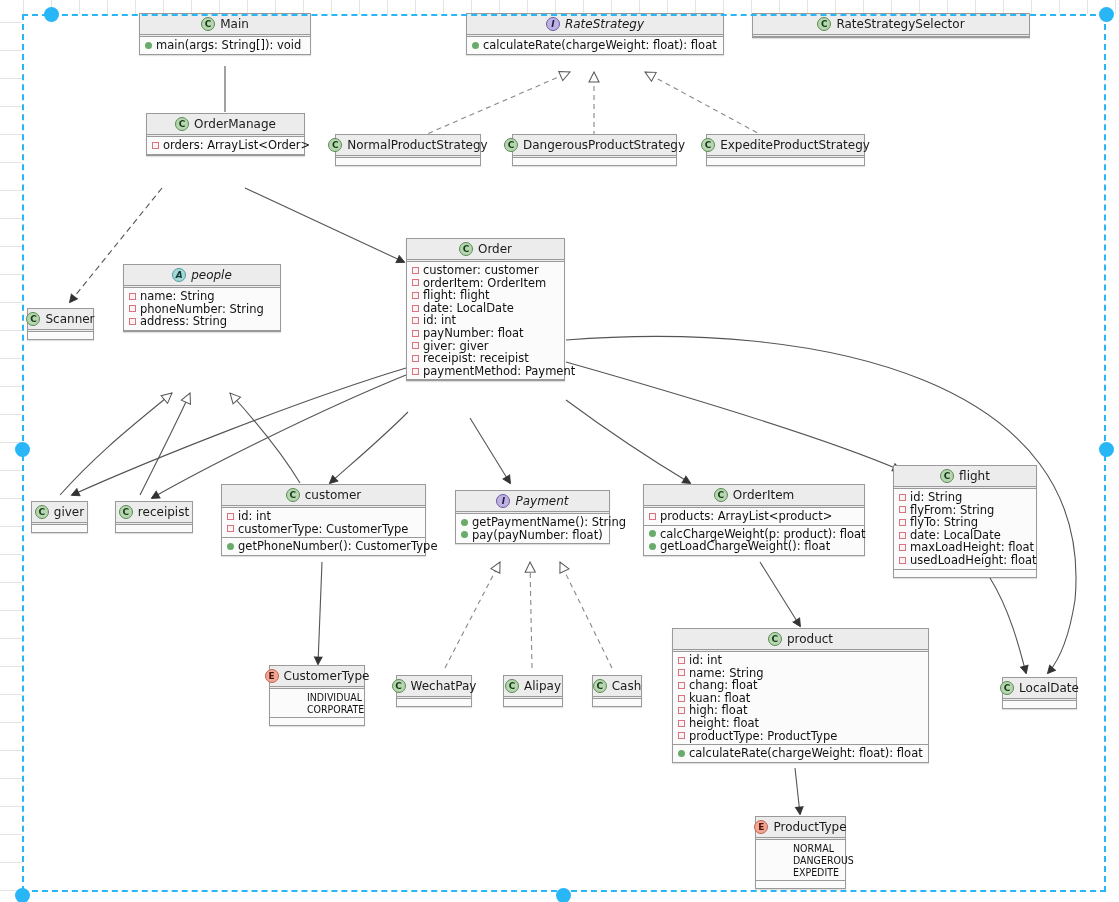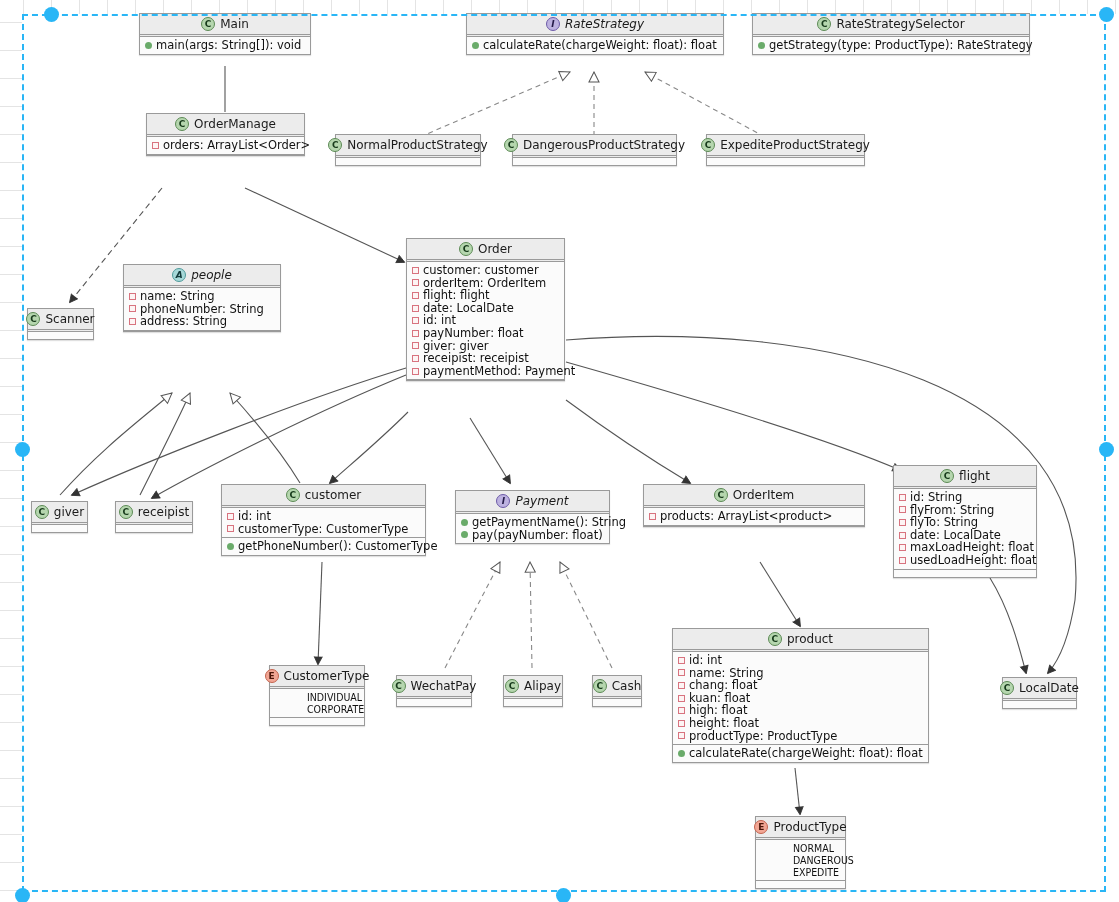--- a/index.html
+++ b/index.html
@@ -170,26 +170,20 @@
       </div>
   </div>
 </div>
 
 <div class="node" style="left:752px;top:13px;width:278px;">
   <div class="title">
     <span class="ic ic-class">C</span>
     <span>RateStrategySelector</span>
   </div>
   <div class="sep2"></div>
-  <div class="compartment">
-    <div class="row">
-        <span class="mk method"></span>
-        <span class="txt">getStrategy(type: ProductType): RateStrategy</span>
-      </div>
-  </div>
 </div>
 
 <div class="node" style="left:146px;top:113px;width:159px;">
   <div class="title">
     <span class="ic ic-class">C</span>
     <span>OrderManage</span>
   </div>
   <div class="sep2"></div>
   <div class="compartment">
     <div class="row">
@@ -373,20 +367,30 @@
     <span>OrderItem</span>
   </div>
   <div class="sep2"></div>
   <div class="compartment">
     <div class="row">
         <span class="mk field"></span>
         <span class="txt">products: ArrayList&lt;product&gt;</span>
       </div>
   </div>
   <div class="sep"></div>
+  <div class="compartment">
+    <div class="row">
+        <span class="mk method"></span>
+        <span class="txt">calcChargeWeight(p: product): float</span>
+      </div>
+    <div class="row">
+        <span class="mk method"></span>
+        <span class="txt">getLoadChargeWeight(): float</span>
+      </div>
+  </div>
 </div>
 
 <div class="node" style="left:893px;top:465px;width:144px;">
   <div class="title">
     <span class="ic ic-class">C</span>
     <span>flight</span>
   </div>
   <div class="sep2"></div>
   <div class="compartment">
     <div class="row">

